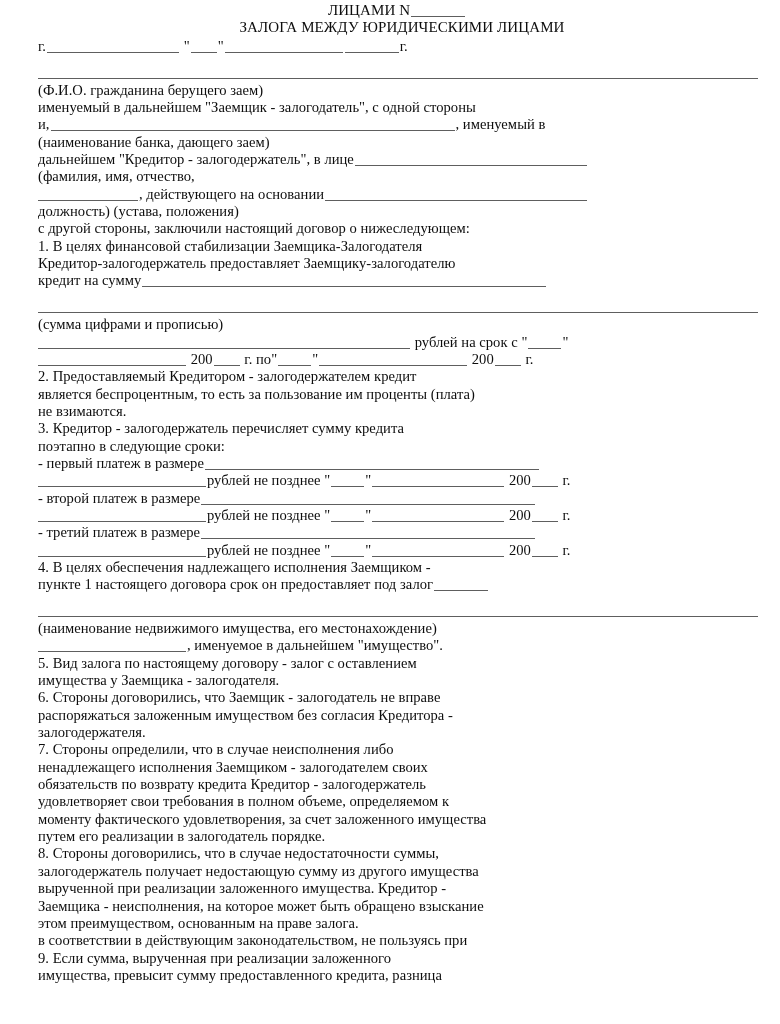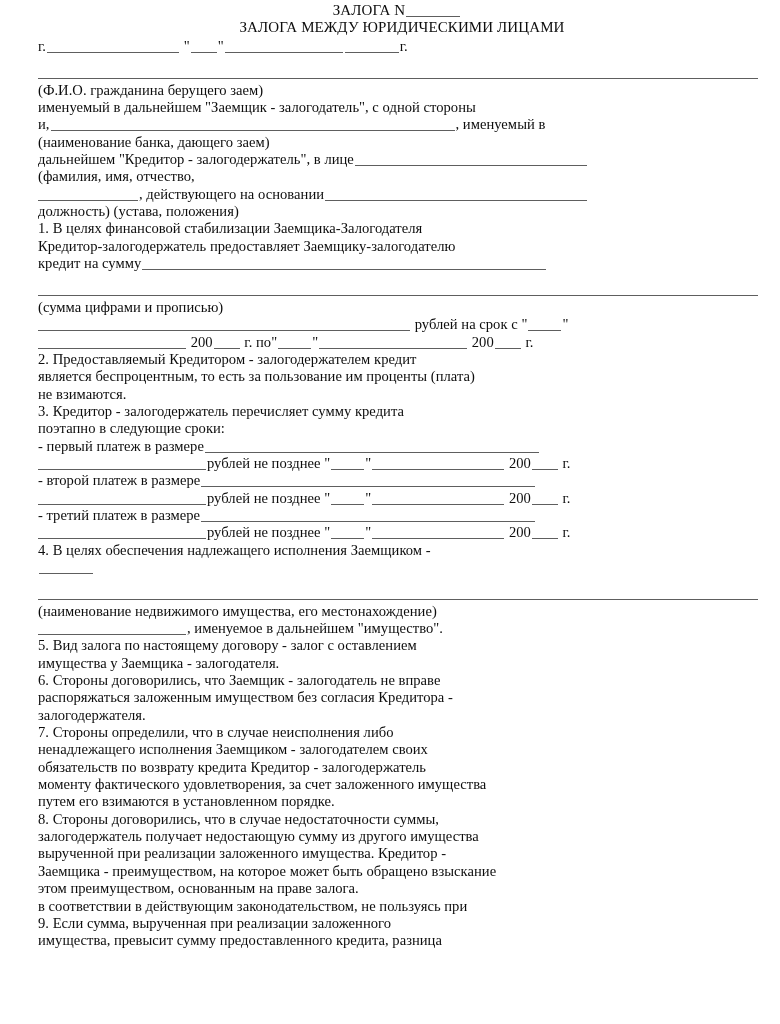--- a/index.html
+++ b/index.html
@@ -93,21 +93,21 @@
 
   .spacer-sm { height: 9px; }
 </style>
 </head>
 <body>
 
 <div class="page">
 
   <div class="title-block">
     <div class="title-line title-line-1">
-      <span>ЗАЛОГА N</span><span class="blk u4"></span>
+      <span>ЛИЦАМИ N</span><span class="blk u4"></span>
     </div>
     <div class="title-line title-line-2">
       <span>ЗАЛОГА МЕЖДУ ЮРИДИЧЕСКИМИ ЛИЦАМИ</span>
     </div>
   </div>
 
   <div class="body-block">
 
     <div class="ln">
       <span>г.</span><span class="blk u10"></span>
@@ -131,20 +131,21 @@
       <span>дальнейшем "Кредитор - залогодержатель", в лице</span><span class="blk u14"></span>
     </div>
 
     <div class="ln">(фамилия, имя, отчество,</div>
 
     <div class="ln">
       <span class="blk u8 lead-blk"></span><span>, действующего на основании</span><span class="blk u15"></span>
     </div>
 
     <div class="ln">должность) (устава, положения)</div>
+    <div class="ln">с другой стороны, заключили настоящий договор о нижеследующем:</div>
 
     <div class="ln">1. В целях финансовой стабилизации Заемщика-Залогодателя</div>
     <div class="ln">Кредитор-залогодержатель предоставляет Заемщику-залогодателю</div>
     <div class="ln">
       <span>кредит на сумму</span><span class="blk u19"></span>
     </div>
 
     <div class="spacer-sm"></div>
 
     <div class="rule-line"></div>
@@ -196,21 +197,21 @@
     </div>
     <div class="ln">
       <span class="blk u12 lead-blk"></span><span>рублей не позднее</span>
       <span>"</span><span class="blk u2"></span><span>"</span><span class="blk u10"></span>
       <span>200</span><span class="blk u1"></span>
       <span>г.</span>
     </div>
 
     <div class="ln">4. В целях обеспечения надлежащего исполнения Заемщиком -</div>
     <div class="ln">
-      <span class="blk u4"></span>
+      <span>пункте 1 настоящего договора срок он предоставляет под залог</span><span class="blk u4"></span>
     </div>
 
     <div class="spacer-sm"></div>
 
     <div class="rule-line"></div>
     <div class="ln">(наименование недвижимого имущества, его местонахождение)</div>
 
     <div class="ln">
       <span class="blk u11 lead-blk"></span><span>, именуемое в дальнейшем "имущество".</span>
     </div>
@@ -218,27 +219,28 @@
     <div class="ln">5. Вид залога по настоящему договору - залог с оставлением</div>
     <div class="ln">имущества у Заемщика - залогодателя.</div>
 
     <div class="ln">6. Стороны договорились, что Заемщик - залогодатель не вправе</div>
     <div class="ln">распоряжаться заложенным имуществом без согласия Кредитора -</div>
     <div class="ln">залогодержателя.</div>
 
     <div class="ln">7. Стороны определили, что в случае неисполнения либо</div>
     <div class="ln">ненадлежащего исполнения Заемщиком - залогодателем своих</div>
     <div class="ln">обязательств по возврату кредита Кредитор - залогодержатель</div>
+    <div class="ln">удовлетворяет свои требования в полном объеме, определяемом к</div>
     <div class="ln">моменту фактического удовлетворения, за счет заложенного имущества</div>
-    <div class="ln">путем его взимаются в установленном порядке.</div>
+    <div class="ln">путем его реализации в залогодатель порядке.</div>
 
     <div class="ln">8. Стороны договорились, что в случае недостаточности суммы,</div>
     <div class="ln">залогодержатель получает недостающую сумму из другого имущества</div>
     <div class="ln">вырученной при реализации заложенного имущества. Кредитор -</div>
-    <div class="ln">Заемщика - преимуществом, на которое может быть обращено взыскание</div>
+    <div class="ln">Заемщика - неисполнения, на которое может быть обращено взыскание</div>
     <div class="ln">этом преимуществом, основанным на праве залога.</div>
     <div class="ln">в соответствии в действующим законодательством, не пользуясь при</div>
 
     <div class="ln">9. Если сумма, вырученная при реализации заложенного</div>
     <div class="ln">имущества, превысит сумму предоставленного кредита, разница</div>
 
   </div>
 </div>
 
 </body></html>

